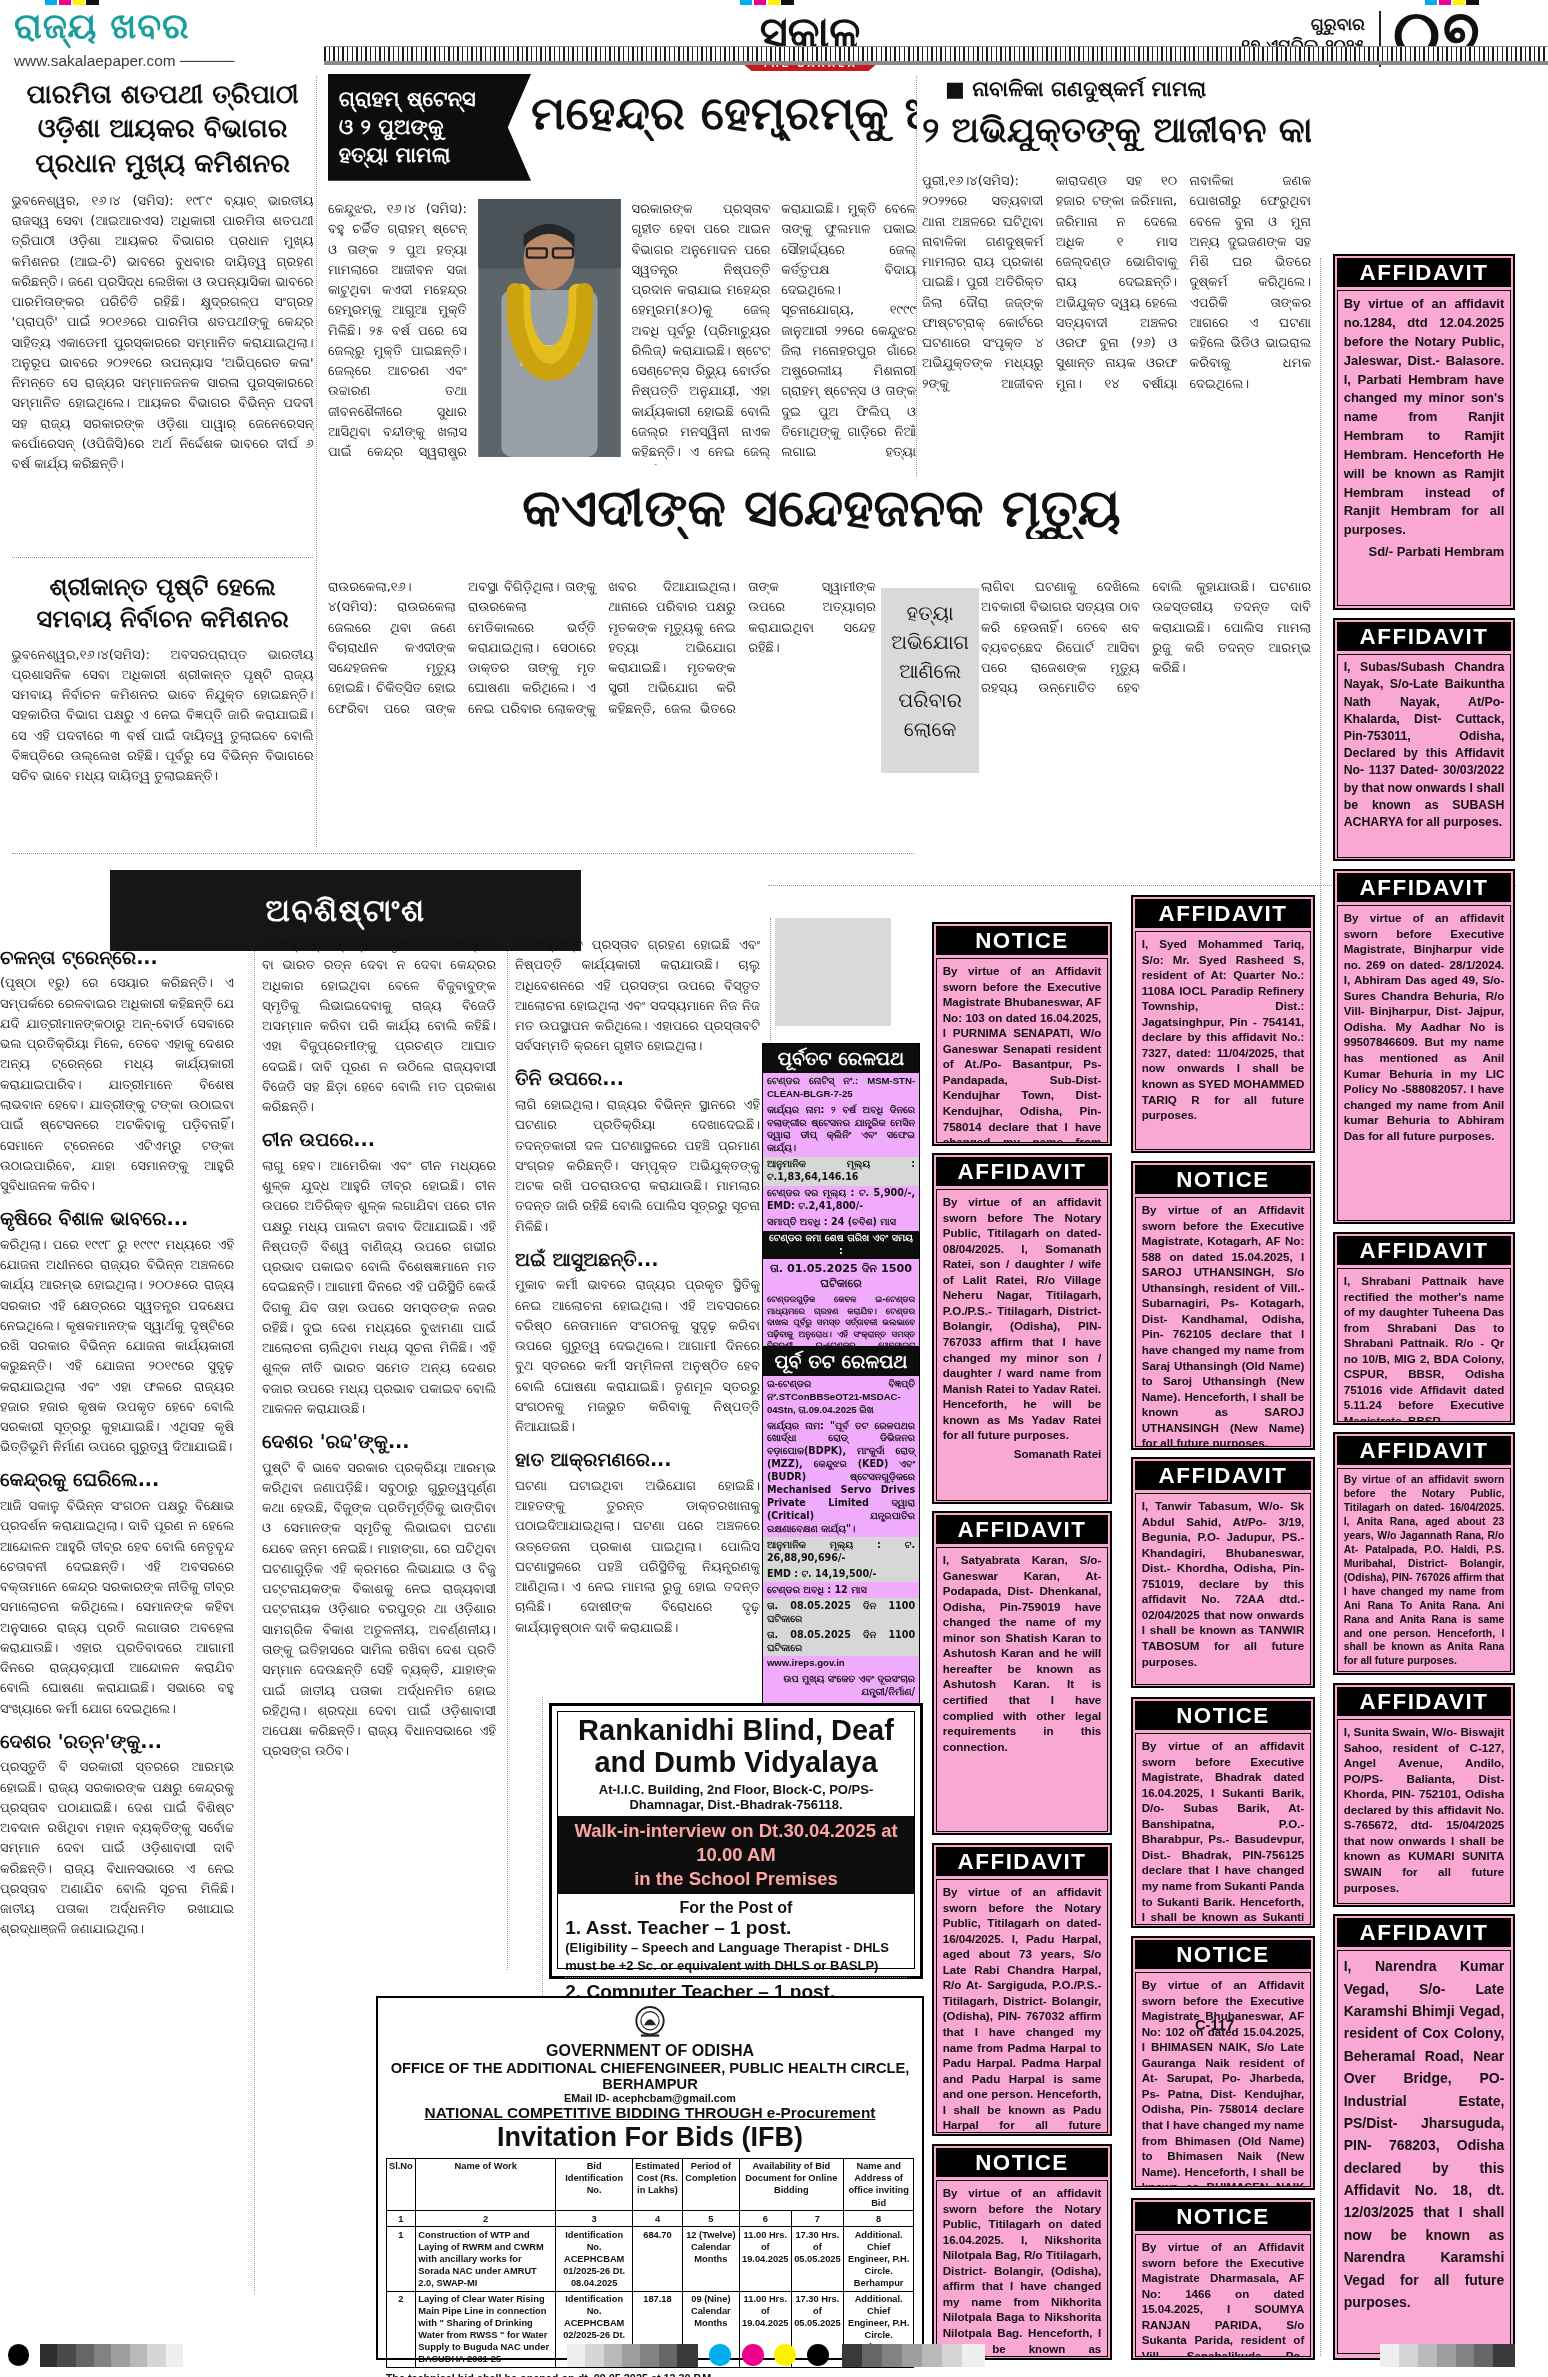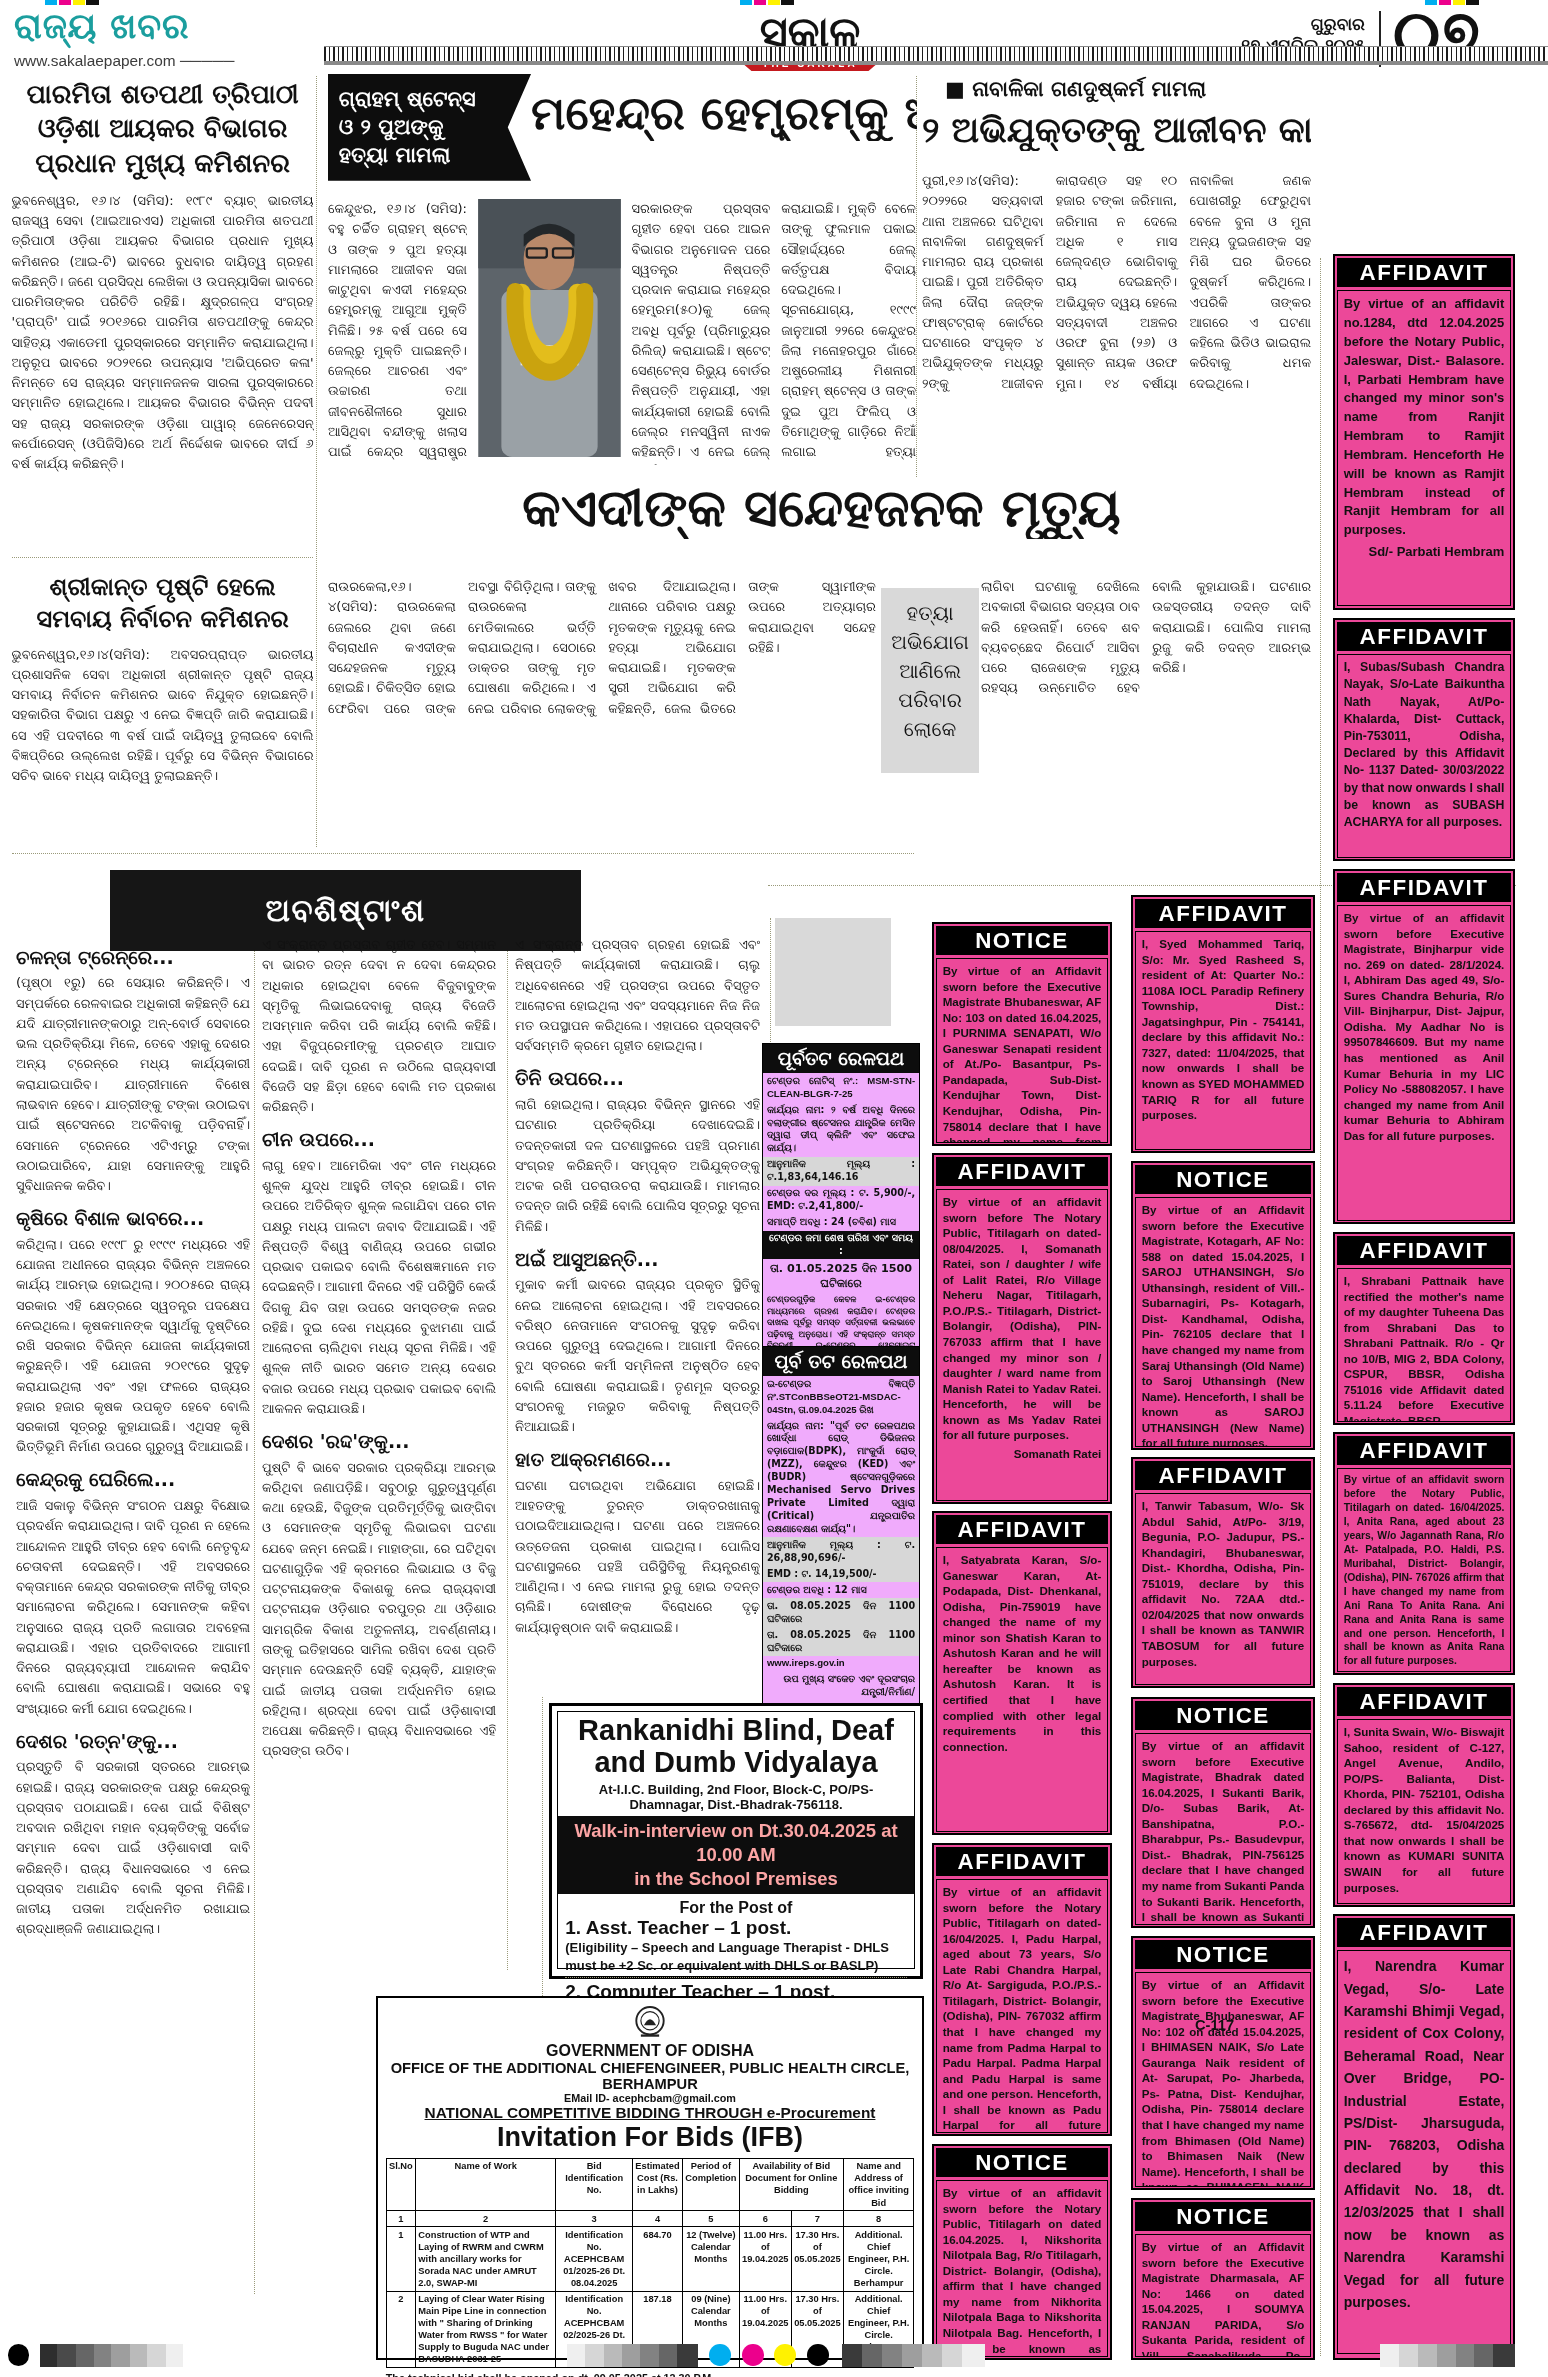--- a/index.html
+++ b/index.html
@@ -27,21 +27,21 @@
   .h-small{font-weight:800;text-align:center;line-height:1.32;}
   .bodytxt{font-size:13px;line-height:1.56;text-align:justify;}
   .kickerbox{background:#0d0d0d;color:#fff;font-weight:800;font-size:21px;line-height:1.35;
              padding:10.8px 7.7px 10.8px 10.8px;clip-path:polygon(0 0,96% 0,85% 50%,96% 100%,0 100%);}
   .bighead{font-weight:800;}
   .graybox{background:#d9d9d9;font-weight:400;font-size:20px;line-height:1.45;text-align:center;
            padding:10.8px 4.6px;}
   .secbar{background:#161616;color:#fff;font-weight:800;font-size:31px;letter-spacing:1.5px;}
   .subhead{font-weight:800;font-size:19px;margin:10.8px 0 4.6px 0;}
   
-  .cbox{border:2.3px solid #000;background:#ec4899;padding:2.3px;box-sizing:border-box;}
+  .cbox{border:2.3px solid #000;background:#f9a8d4;padding:2.3px;box-sizing:border-box;}
   .cbox .hd{background:#000;color:#fff;text-align:center;font-weight:800;font-size:22.4px;
             letter-spacing:1.5px;padding:1.5px 0;}
   .cbox .bd{border:1.5px solid #000;margin-top:2.3px;padding:4.6px 5.4px;font-size:11.6px;line-height:1.34;
             text-align:justify;font-weight:600;}
   .cbox .sig{text-align:right;font-weight:800;margin-top:3.1px;}
   
   .rail{border:1.5px solid #000;background:#f0abfc;box-sizing:border-box;}
   .rail .rhd{background:#0d0d0d;color:#fff;font-weight:800;font-size:19px;text-align:center;padding:3.1px 0;}
   .rail .rln{font-size:9.6px;line-height:1.35;padding:1.5px 3.9px;font-weight:600;text-align:justify;}
   .rail .rgray{background:#d7d7d7;font-weight:800;}
@@ -160,21 +160,21 @@
   <div class="abs bighead odia nowrap ctr" style="left:922px;top:110px;width:389px;font-size:35px">୨ ଅଭିଯୁକ୍ତଙ୍କୁ ଆଜୀବନ କାରାଦଣ୍ଡ</div>
   <div class="abs bodytxt odia ovh" style="left:922px;top:171px;width:389px;height:291px;column-count:3;column-gap:12.3px">ପୁରୀ,୧୬।୪(ସମିସ): ୨୦୨୨ରେ ସତ୍ୟବାଦୀ ଥାନା ଅଞ୍ଚଳରେ ଘଟିଥିବା ନାବାଳିକା ଗଣଦୁଷ୍କର୍ମ ମାମଲାର ରାୟ ପ୍ରକାଶ ପାଇଛି। ପୁରୀ ଅତିରିକ୍ତ ଜିଲା ଦୌରା ଜଜ୍‌ଙ୍କ ଫାଷ୍ଟଟ୍ରାକ୍ କୋର୍ଟରେ ଘଟଣାରେ ସଂପୃକ୍ତ ୪ ଅଭିଯୁକ୍ତଙ୍କ ମଧ୍ୟରୁ ୨ଙ୍କୁ ଆଜୀବନ କାରାଦଣ୍ଡ ସହ ୧୦ ହଜାର ଟଙ୍କା ଜରିମାନା, ଜରିମାନା ନ ଦେଲେ ଅଧିକ ୧ ମାସ ଜେଲ୍‌ଦଣ୍ଡ ଭୋଗିବାକୁ ରାୟ ଦେଇଛନ୍ତି। ଅଭିଯୁକ୍ତ ଦ୍ୱୟ ହେଲେ ସତ୍ୟବାଦୀ ଅଞ୍ଚଳର ଓରଫ ବୁନା (୨୬) ଓ ସୁଶାନ୍ତ ନାୟକ ଓରଫ ମୁନା। ୧୪ ବର୍ଷୀୟା ନାବାଳିକା ଜଣକ ପୋଖରୀରୁ ଫେରୁଥିବା ବେଳେ ବୁନା ଓ ମୁନା ଅନ୍ୟ ଦୁଇଜଣଙ୍କ ସହ ମିଶି ଘର ଭିତରେ ଦୁଷ୍କର୍ମ କରିଥିଲେ। ଏପରିକି ତାଙ୍କର ଆଗରେ ଏ ଘଟଣା କହିଲେ ଭିଡିଓ ଭାଇରାଲ କରିବାକୁ ଧମକ ଦେଇଥିଲେ।</div>
 
   <div class="abs bighead odia nowrap ctr" style="left:332px;top:478px;width:979px;font-size:52px">କଏଦୀଙ୍କ ସନ୍ଦେହଜନକ ମୃତ୍ୟୁ</div>
   <div class="abs bodytxt odia ovh" style="left:328px;top:577px;width:548px;height:268px;column-count:4;column-gap:12.3px">ରାଉରକେଲା,୧୬।୪(ସମିସ): ରାଉରକେଲା ଜେଲରେ ଥିବା ଜଣେ ବିଚାରାଧୀନ କଏଦୀଙ୍କ ସନ୍ଦେହଜନକ ମୃତ୍ୟୁ ହୋଇଛି। ଚିକିତ୍ସିତ ହୋଇ ଫେରିବା ପରେ ତାଙ୍କ ଅବସ୍ଥା ବିଗିଡ଼ିଥିଲା। ତାଙ୍କୁ ରାଉରକେଲା ମେଡିକାଲରେ ଭର୍ତ୍ତି କରାଯାଇଥିଲା। ସେଠାରେ ଡାକ୍ତର ତାଙ୍କୁ ମୃତ ଘୋଷଣା କରିଥିଲେ। ଏ ନେଇ ପରିବାର ଲୋକଙ୍କୁ ଖବର ଦିଆଯାଇଥିଲା। ଥାନାରେ ପରିବାର ପକ୍ଷରୁ ମୃତକଙ୍କ ମୃତ୍ୟୁକୁ ନେଇ ହତ୍ୟା ଅଭିଯୋଗ କରାଯାଇଛି। ମୃତକଙ୍କ ସ୍ତ୍ରୀ ଅଭିଯୋଗ କରି କହିଛନ୍ତି, ଜେଲ ଭିତରେ ତାଙ୍କ ସ୍ୱାମୀଙ୍କ ଉପରେ ଅତ୍ୟାଚାର କରାଯାଇଥିବା ସନ୍ଦେହ ରହିଛି।</div>
   <div class="abs graybox odia" style="left:881px;top:588px;width:89px;height:163px">ହତ୍ୟା ଅଭିଯୋଗ ଆଣିଲେ ପରିବାର ଲୋକେ</div>
   <div class="abs bodytxt odia ovh" style="left:981px;top:577px;width:330px;height:268px;column-count:2;column-gap:12.3px">ଲାଗିବା ଘଟଣାକୁ ଦେଖିଲେ ଅବକାରୀ ବିଭାଗର ସତ୍ୟତା ଠାବ କରି ହେଉନାହିଁ। ତେବେ ଶବ ବ୍ୟବଚ୍ଛେଦ ରିପୋର୍ଟ ଆସିବା ପରେ ରାଜେଶଙ୍କ ମୃତ୍ୟୁ ରହସ୍ୟ ଉନ୍ମୋଚିତ ହେବ ବୋଲି କୁହାଯାଉଛି। ଘଟଣାର ଉଚ୍ଚସ୍ତରୀୟ ତଦନ୍ତ ଦାବି କରାଯାଇଛି। ପୋଲିସ ମାମଲା ରୁଜୁ କରି ତଦନ୍ତ ଆରମ୍ଭ କରିଛି।</div>
 
   <div class="abs secbar ctr odia" style="left:110px;top:870px;width:471px;padding:22px 0">ଅବଶିଷ୍ଟାଂଶ</div>
 
-  <div class="abs ovh" style="left:16px;top:935px;width:234px;height:1366px">
+  <div class="abs ovh" style="left:0;top:935px;width:234px;height:1366px">
     <div class="subhead odia">ଚଳନ୍ତା ଟ୍ରେନ୍‌ରେ...</div>
     <div class="bodytxt odia">(ପୃଷ୍ଠା ୧ରୁ) ରେ ସେୟାର କରିଛନ୍ତି। ଏ ସମ୍ପର୍କରେ ରେଳବାଇର ଅଧିକାରୀ କହିଛନ୍ତି ଯେ ଯଦି ଯାତ୍ରୀମାନଙ୍କଠାରୁ ଅନ୍-ବୋର୍ଡ ସେବାରେ ଭଲ ପ୍ରତିକ୍ରିୟା ମିଳେ, ତେବେ ଏହାକୁ ଦେଶର ଅନ୍ୟ ଟ୍ରେନ୍‌ରେ ମଧ୍ୟ କାର୍ଯ୍ୟକାରୀ କରାଯାଇପାରିବ। ଯାତ୍ରୀମାନେ ବିଶେଷ ଲାଭବାନ ହେବେ। ଯାତ୍ରୀଙ୍କୁ ଟଙ୍କା ଉଠାଇବା ପାଇଁ ଷ୍ଟେସନରେ ଅଟକିବାକୁ ପଡ଼ିବନାହିଁ। ସେମାନେ ଟ୍ରେନରେ ଏଟିଏମ୍‌ରୁ ଟଙ୍କା ଉଠାଇପାରିବେ, ଯାହା ସେମାନଙ୍କୁ ଆହୁରି ସୁବିଧାଜନକ କରିବ।</div>
     <div class="subhead odia">କୃଷିରେ ବିଶାଳ ଭାବରେ...</div>
     <div class="bodytxt odia">କରିଥିଲା। ପରେ ୧୯୯୮ ରୁ ୧୯୯୯ ମଧ୍ୟରେ ଏହି ଯୋଜନା ଅଧୀନରେ ରାଜ୍ୟର ବିଭିନ୍ନ ଅଞ୍ଚଳରେ କାର୍ଯ୍ୟ ଆରମ୍ଭ ହୋଇଥିଲା। ୨୦୦୫ରେ ରାଜ୍ୟ ସରକାର ଏହି କ୍ଷେତ୍ରରେ ସ୍ୱତନ୍ତ୍ର ପଦକ୍ଷେପ ନେଇଥିଲେ। କୃଷକମାନଙ୍କ ସ୍ୱାର୍ଥକୁ ଦୃଷ୍ଟିରେ ରଖି ସରକାର ବିଭିନ୍ନ ଯୋଜନା କାର୍ଯ୍ୟକାରୀ କରୁଛନ୍ତି। ଏହି ଯୋଜନା ୨୦୧୯ରେ ସୁଦୃଢ଼ କରାଯାଇଥିଲା ଏବଂ ଏହା ଫଳରେ ରାଜ୍ୟର ହଜାର ହଜାର କୃଷକ ଉପକୃତ ହେବେ ବୋଲି ସରକାରୀ ସୂତ୍ରରୁ କୁହାଯାଇଛି। ଏଥିସହ କୃଷି ଭିତ୍ତିଭୂମି ନିର୍ମାଣ ଉପରେ ଗୁରୁତ୍ୱ ଦିଆଯାଇଛି।</div>
     <div class="subhead odia">କେନ୍ଦ୍ରକୁ ଘେରିଲେ...</div>
     <div class="bodytxt odia">ଆଜି ସକାଳୁ ବିଭିନ୍ନ ସଂଗଠନ ପକ୍ଷରୁ ବିକ୍ଷୋଭ ପ୍ରଦର୍ଶନ କରାଯାଇଥିଲା। ଦାବି ପୂରଣ ନ ହେଲେ ଆନ୍ଦୋଳନ ଆହୁରି ତୀବ୍ର ହେବ ବୋଲି ନେତୃବୃନ୍ଦ ଚେତାବନୀ ଦେଇଛନ୍ତି। ଏହି ଅବସରରେ ବକ୍ତାମାନେ କେନ୍ଦ୍ର ସରକାରଙ୍କ ନୀତିକୁ ତୀବ୍ର ସମାଲୋଚନା କରିଥିଲେ। ସେମାନଙ୍କ କହିବା ଅନୁସାରେ ରାଜ୍ୟ ପ୍ରତି ଲଗାତାର ଅବହେଳା କରାଯାଉଛି। ଏହାର ପ୍ରତିବାଦରେ ଆଗାମୀ ଦିନରେ ରାଜ୍ୟବ୍ୟାପୀ ଆନ୍ଦୋଳନ କରାଯିବ ବୋଲି ଘୋଷଣା କରାଯାଇଛି। ସଭାରେ ବହୁ ସଂଖ୍ୟାରେ କର୍ମୀ ଯୋଗ ଦେଇଥିଲେ।</div>
     <div class="subhead odia">ଦେଶର 'ରତ୍ନ'ଙ୍କୁ...</div>
     <div class="bodytxt odia">ପ୍ରସ୍ତୁତି ବି ସରକାରୀ ସ୍ତରରେ ଆରମ୍ଭ ହୋଇଛି। ରାଜ୍ୟ ସରକାରଙ୍କ ପକ୍ଷରୁ କେନ୍ଦ୍ରକୁ ପ୍ରସ୍ତାବ ପଠାଯାଇଛି। ଦେଶ ପାଇଁ ବିଶିଷ୍ଟ ଅବଦାନ ରଖିଥିବା ମହାନ ବ୍ୟକ୍ତିଙ୍କୁ ସର୍ବୋଚ୍ଚ ସମ୍ମାନ ଦେବା ପାଇଁ ଓଡ଼ିଶାବାସୀ ଦାବି କରିଛନ୍ତି। ରାଜ୍ୟ ବିଧାନସଭାରେ ଏ ନେଇ ପ୍ରସ୍ତାବ ଅଣାଯିବ ବୋଲି ସୂଚନା ମିଳିଛି। ଜାତୀୟ ପତାକା ଅର୍ଦ୍ଧନମିତ ରଖାଯାଇ ଶ୍ରଦ୍ଧାଞ୍ଜଳି ଜଣାଯାଇଥିଲା।</div>
   </div>
 

